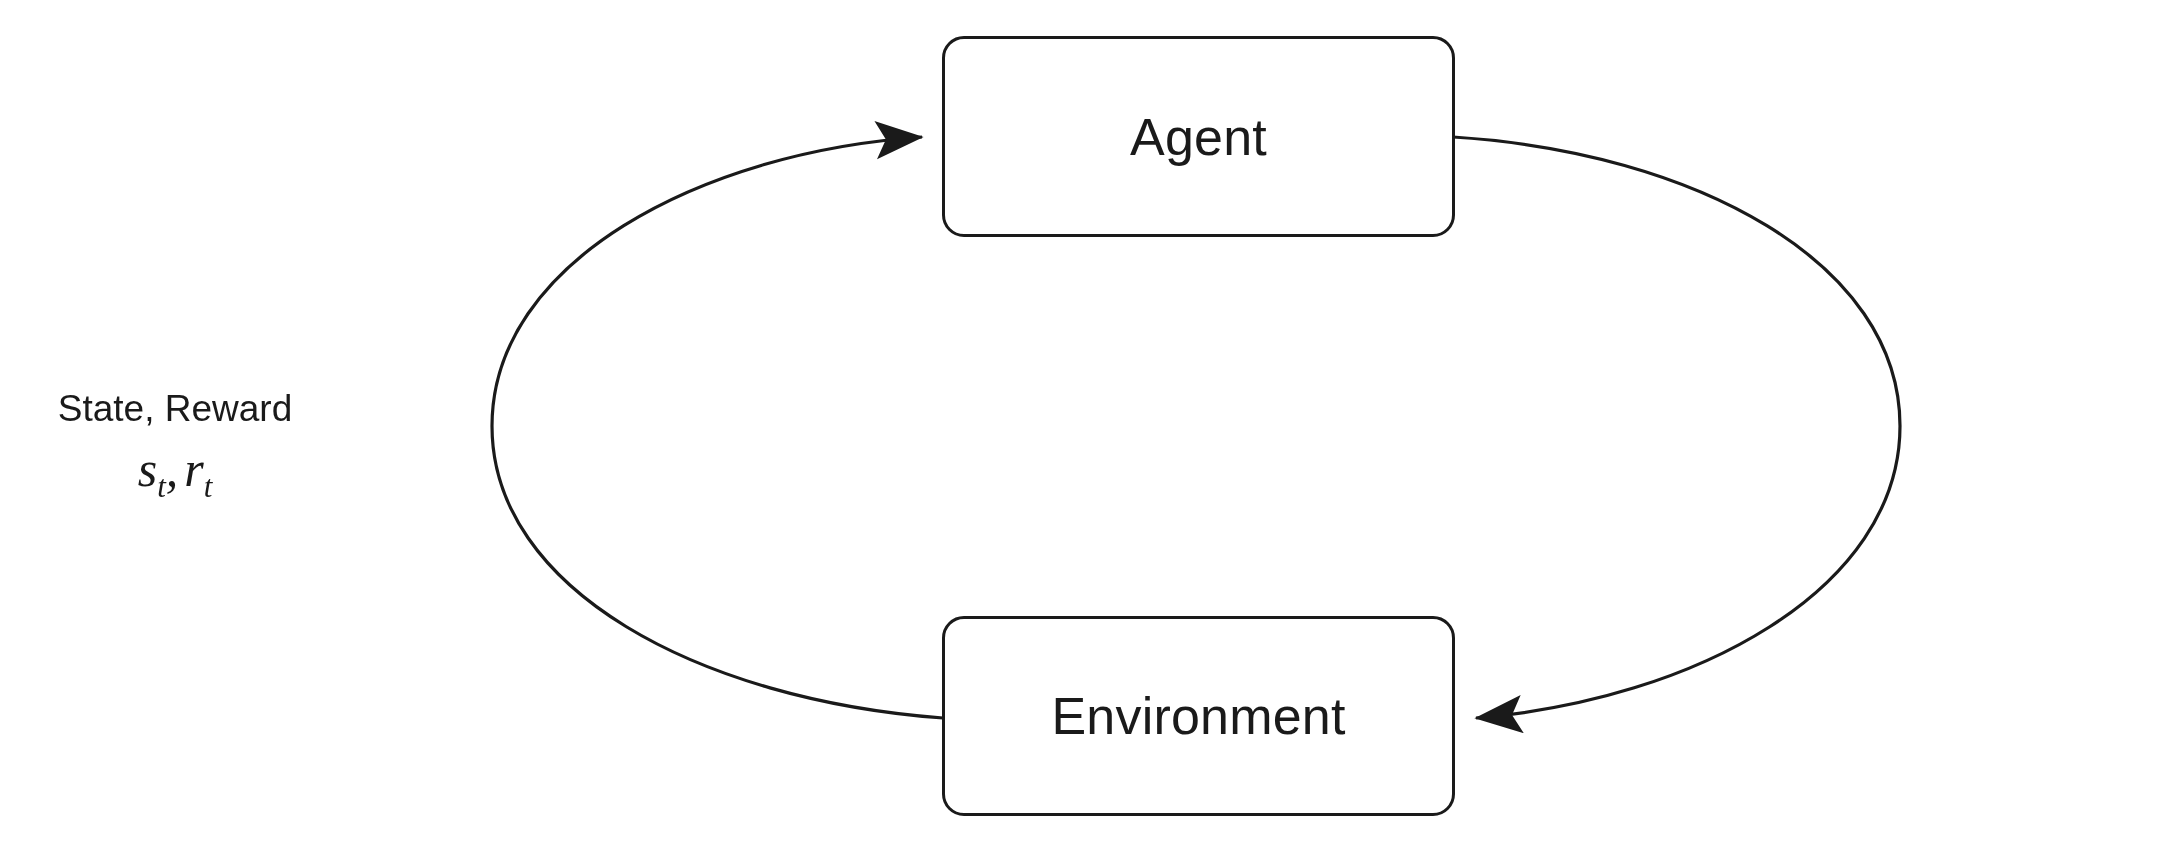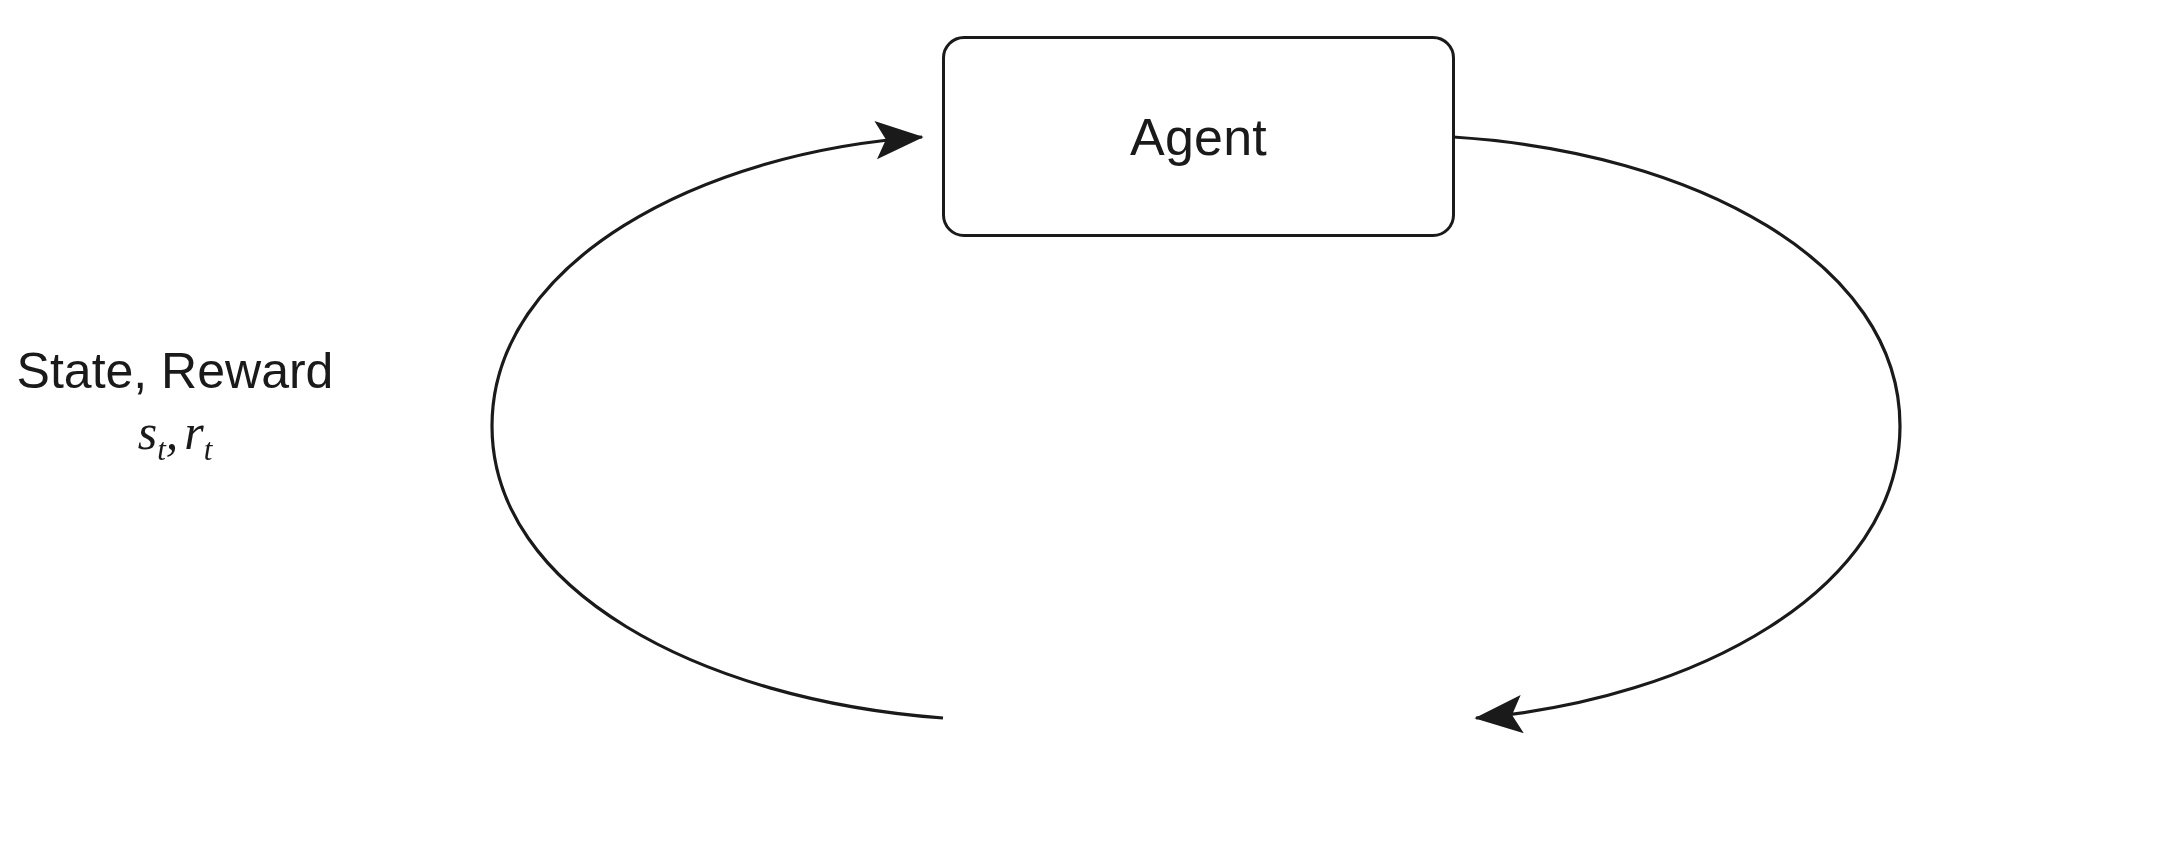--- a/index.html
+++ b/index.html
@@ -55,26 +55,27 @@
   }
   .edge-label {
     position: absolute;
     text-align: center;
     color: #1a1a1a;
     line-height: 1.05;
   }
   .edge-label .label-text {
     display: block;
     font-family: "Liberation Sans", sans-serif;
-    font-size: 50px;
+    font-size: 37px;
     white-space: nowrap;
+    margin-top: 45px;
   }
   .edge-label .label-math {
     display: block;
-    margin-top: 8px;
+    margin-top: 14px;
     font-family: "Liberation Serif", serif;
     font-style: italic;
     font-size: 50px;
     white-space: nowrap;
   }
   .edge-label .label-math .sub {
     font-size: 0.62em;
     vertical-align: sub;
     font-style: italic;
   }
@@ -110,20 +111,23 @@
 
     <path d="M 943 718 C 700 700, 492 590, 492 426 C 492 262, 700 152, 922 137" fill="none" stroke="#1a1a1a" stroke-width="3.2" stroke-linecap="butt" marker-end="url(#arrow-left)"></path>
 
     <path d="M 1453 137 C 1694 152, 1900 262, 1900 426 C 1900 590, 1694 700, 1476 718" fill="none" stroke="#1a1a1a" stroke-width="3.2" stroke-linecap="butt" marker-end="url(#arrow-right)"></path>
   </svg>
 
   <div class="node-box" id="agent-box">
     <span class="node-label">Agent</span>
   </div>
 
+  <div class="node-box" id="environment-box">
+    <span class="node-label">Environment</span>
+  </div>
 
   <div class="edge-label" id="state-reward-label">
     <span class="label-text">State, Reward</span>
     <span class="label-math"><span>s</span><span class="sub">t</span><span class="punct">,</span><span>r</span><span class="sub">t</span></span>
   </div>
 
   <div class="edge-label" id="action-label">
   </div>
 
 </div>

